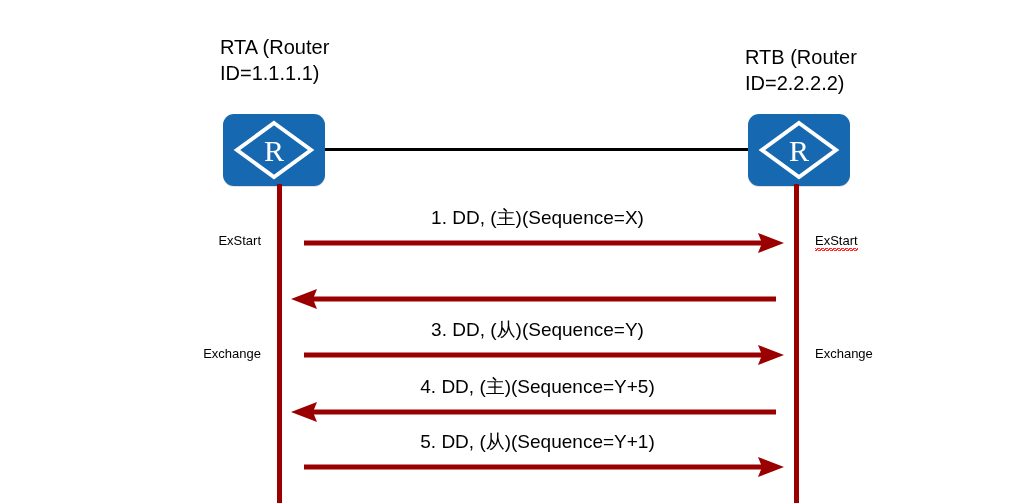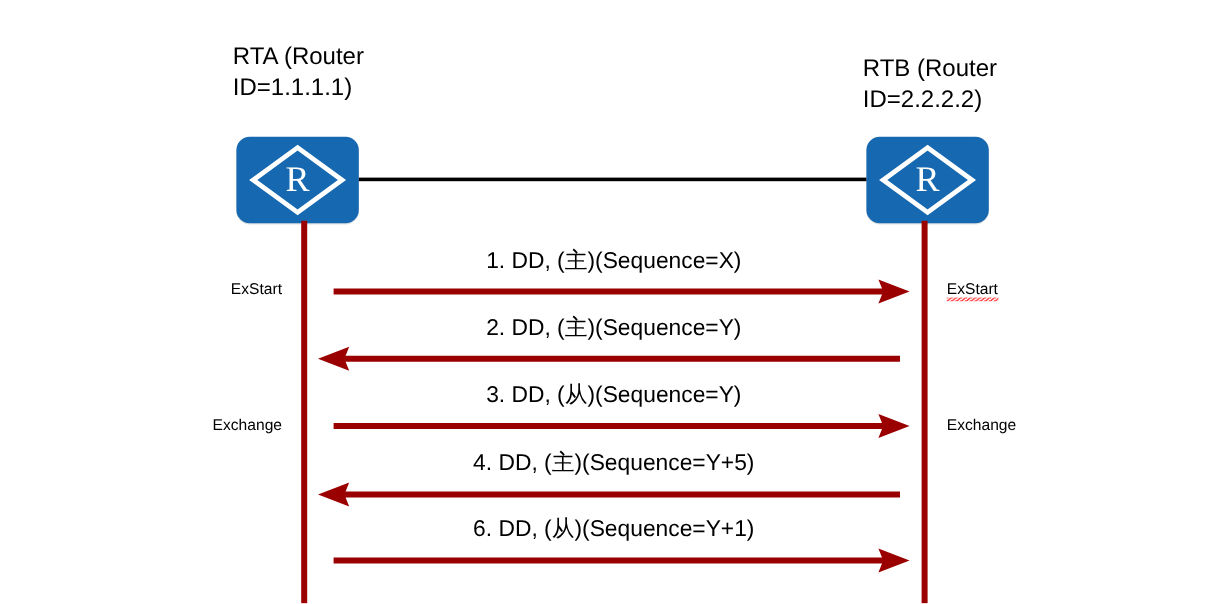--- a/index.html
+++ b/index.html
@@ -9,20 +9,21 @@
   }
   body {
     font-family: "Liberation Sans", "DejaVu Sans", sans-serif;
   }
   #canvas {
     position: relative;
     width: 990px;
     height: 503px;
     background: #ffffff;
     overflow: hidden;
+    margin-left: 26px;
   }
 
   
   .node-title {
     position: absolute;
     font-size: 20px;
     line-height: 26px;
     color: #000000;
     white-space: pre-line;
     letter-spacing: 0px;
@@ -157,21 +158,20 @@
 
   <div class="msg" style="top:206px;">
     <div class="msg-label">1. DD, (主)(Sequence=X)</div>
     <svg class="msg-arrow" viewBox="0 0 517 22">
       <line x1="25" y1="11" x2="488" y2="11" stroke="#9a0000" stroke-width="5"></line>
       <polygon points="505,11 479,1 483,11 479,21" fill="#9a0000"></polygon>
     </svg>
   </div>
 
   <div class="msg" style="top:262px;">
-    <div class="msg-label">2. DD, (主)(Sequence=Y)</div>
     <svg class="msg-arrow" viewBox="0 0 517 22">
       <line x1="29" y1="11" x2="497" y2="11" stroke="#9a0000" stroke-width="5"></line>
       <polygon points="12,11 38,1 34,11 38,21" fill="#9a0000"></polygon>
     </svg>
   </div>
 
   <div class="msg" style="top:318px;">
     <div class="msg-label">3. DD, (从)(Sequence=Y)</div>
     <svg class="msg-arrow" viewBox="0 0 517 22">
       <line x1="25" y1="11" x2="488" y2="11" stroke="#9a0000" stroke-width="5"></line>
@@ -181,21 +181,21 @@
 
   <div class="msg" style="top:375px;">
     <div class="msg-label">4. DD, (主)(Sequence=Y+5)</div>
     <svg class="msg-arrow" viewBox="0 0 517 22">
       <line x1="29" y1="11" x2="497" y2="11" stroke="#9a0000" stroke-width="5"></line>
       <polygon points="12,11 38,1 34,11 38,21" fill="#9a0000"></polygon>
     </svg>
   </div>
 
   <div class="msg" style="top:430px;">
-    <div class="msg-label">6. DD, (从)(Sequence=Y+1)</div>
+    <div class="msg-label">5. DD, (从)(Sequence=Y+1)</div>
     <svg class="msg-arrow" viewBox="0 0 517 22">
       <line x1="25" y1="11" x2="488" y2="11" stroke="#9a0000" stroke-width="5"></line>
       <polygon points="505,11 479,1 483,11 479,21" fill="#9a0000"></polygon>
     </svg>
   </div>
 
   <div id="state-exstart-left" class="state-label state-left">ExStart</div>
 
   <div id="state-exstart-right" class="state-label state-right"><span class="misspelled">ExStart</span></div>
 

